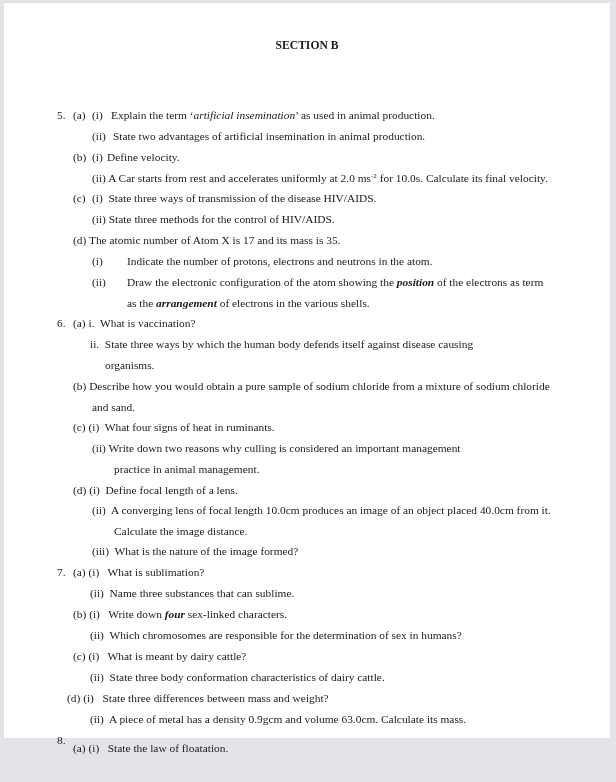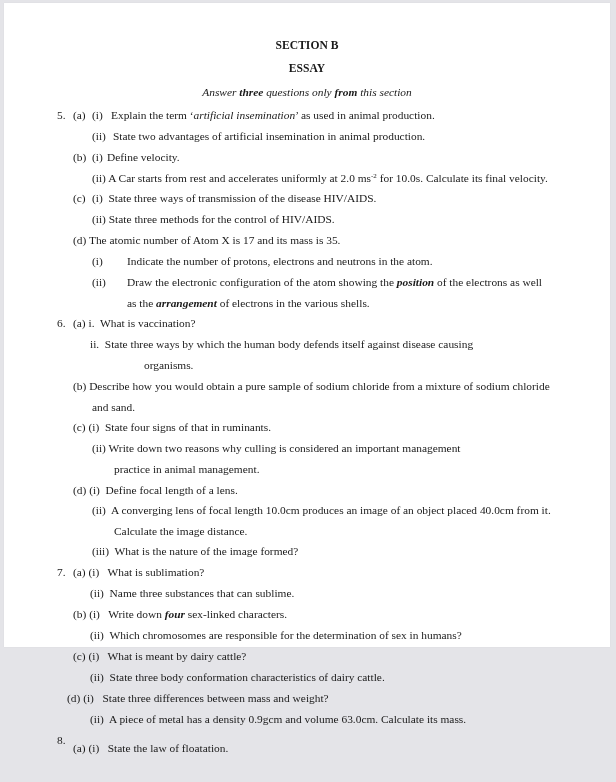--- a/index.html
+++ b/index.html
@@ -4,42 +4,40 @@
   <style>
     html, body { margin: 0; padding: 0; }
     body {
       width: 616px; height: 782px; overflow: hidden;
       background: #e4e4e8;
       font-family: "Liberation Serif", "DejaVu Serif", serif;
       color: #1a1a1a;
       position: relative;
     }
     .page {
-      position: absolute; left: 4px; top: 3px; width: 606px; height: 644px;
+      position: absolute; left: 4px; top: 3px; width: 606px; height: 735px;
       background: #ffffff;
       box-shadow: 0 0 1px rgba(0,0,0,0.08);
     }
     .ln {
       position: absolute; white-space: nowrap;
       font-size: 11.4px; line-height: 14px;
     }
     .center { left: 0; right: 0; text-align: center; }
     .h { font-weight: bold; font-size: 11.6px; }
     .it { font-style: italic; }
     .bi { font-weight: bold; font-style: italic; }
     sup { font-size: 7px; vertical-align: 4px; line-height: 0; }
   </style>
 </head>
 <body>
 
 <div class="page">
 
   <div class="ln center h" style="top: 36px; white-space: pre;">SECTION B</div>
-  <div class="ln center h" style="top: 59px; white-space: pre;">ESSAY</div>
-  <div class="ln center it" style="top: 82px; white-space: pre;"><span>Answer </span><span class="bi">three</span><span> questions only </span><span class="bi">from</span><span> this section</span></div>
 
   <div>
     <div class="ln" style="top: 105px; left: 53px; white-space: pre;">5.</div>
     <div class="ln" style="top: 105px; left: 69px; white-space: pre;">(a)</div>
     <div class="ln" style="top: 105px; left: 88px; white-space: pre;">(i)</div>
     <div class="ln" style="top: 105px; left: 107px; white-space: pre;"><span>Explain the term ‘</span><span class="it">artificial insemination</span><span>’ as used in animal production.</span></div>
 
     <div class="ln" style="top: 126px; left: 88px; white-space: pre;">(ii)</div>
     <div class="ln" style="top: 126px; left: 109px; white-space: pre;">State two advantages of artificial insemination in animal production.</div>
 
@@ -50,32 +48,32 @@
     <div class="ln" style="top: 168px; left: 88px; white-space: pre;"><span>(ii) A Car starts from rest and accelerates uniformly at 2.0 ms</span><sup>-2</sup><span> for 10.0s. Calculate its final velocity.</span></div>
 
     <div class="ln" style="top: 188px; left: 69px; white-space: pre;">(c)</div>
     <div class="ln" style="top: 188px; left: 88px; white-space: pre;">(i)  State three ways of transmission of the disease HIV/AIDS.</div>
     <div class="ln" style="top: 209px; left: 88px; white-space: pre;">(ii) State three methods for the control of HIV/AIDS.</div>
 
     <div class="ln" style="top: 230px; left: 69px; white-space: pre;">(d) The atomic number of Atom X is 17 and its mass is 35.</div>
     <div class="ln" style="top: 251px; left: 88px; white-space: pre;">(i)</div>
     <div class="ln" style="top: 251px; left: 123px; white-space: pre;">Indicate the number of protons, electrons and neutrons in the atom.</div>
     <div class="ln" style="top: 272px; left: 88px; white-space: pre;">(ii)</div>
-    <div class="ln" style="top: 272px; left: 123px; white-space: pre;"><span>Draw the electronic configuration of the atom showing the </span><span class="bi">position</span><span> of the electrons as well</span></div>
+    <div class="ln" style="top: 272px; left: 123px; white-space: pre;"><span>Draw the electronic configuration of the atom showing the </span><span class="bi">position</span><span> of the electrons as term</span></div>
     <div class="ln" style="top: 293px; left: 123px; white-space: pre;"><span>as the </span><span class="bi">arrangement</span><span> of electrons in the various shells.</span></div>
   </div>
 
   <div>
     <div class="ln" style="top: 313px; left: 53px; white-space: pre;">6.</div>
     <div class="ln" style="top: 313px; left: 69px; white-space: pre;">(a) i.  What is vaccination?</div>
     <div class="ln" style="top: 334px; left: 86px; white-space: pre;">ii.  State three ways by which the human body defends itself against disease causing</div>
-    <div class="ln" style="top: 355px; left: 101px; white-space: pre; margin-left: 39px;">organisms.</div>
+    <div class="ln" style="top: 355px; left: 101px; white-space: pre;">organisms.</div>
     <div class="ln" style="top: 376px; left: 69px; white-space: pre;">(b) Describe how you would obtain a pure sample of sodium chloride from a mixture of sodium chloride</div>
     <div class="ln" style="top: 397px; left: 88px; white-space: pre;">and sand.</div>
-    <div class="ln" style="top: 417px; left: 69px; white-space: pre;">(c) (i)  State four signs of that in ruminants.</div>
+    <div class="ln" style="top: 417px; left: 69px; white-space: pre;">(c) (i)  What four signs of heat in ruminants.</div>
     <div class="ln" style="top: 438px; left: 88px; white-space: pre;">(ii) Write down two reasons why culling is considered an important management</div>
     <div class="ln" style="top: 459px; left: 110px; white-space: pre;">practice in animal management.</div>
     <div class="ln" style="top: 480px; left: 69px; white-space: pre; text-align: center;">(d) (i)  Define focal length of a lens.</div>
     <div class="ln" style="top: 500px; left: 88px; white-space: pre;">(ii)  A converging lens of focal length 10.0cm produces an image of an object placed 40.0cm from it.</div>
     <div class="ln" style="top: 521px; left: 110px; white-space: pre;">Calculate the image distance.</div>
     <div class="ln" style="top: 541px; left: 88px; white-space: pre;">(iii)  What is the nature of the image formed?</div>
   </div>
 
   <div>
     <div class="ln" style="top: 562px; left: 53px; white-space: pre;">7.</div>

